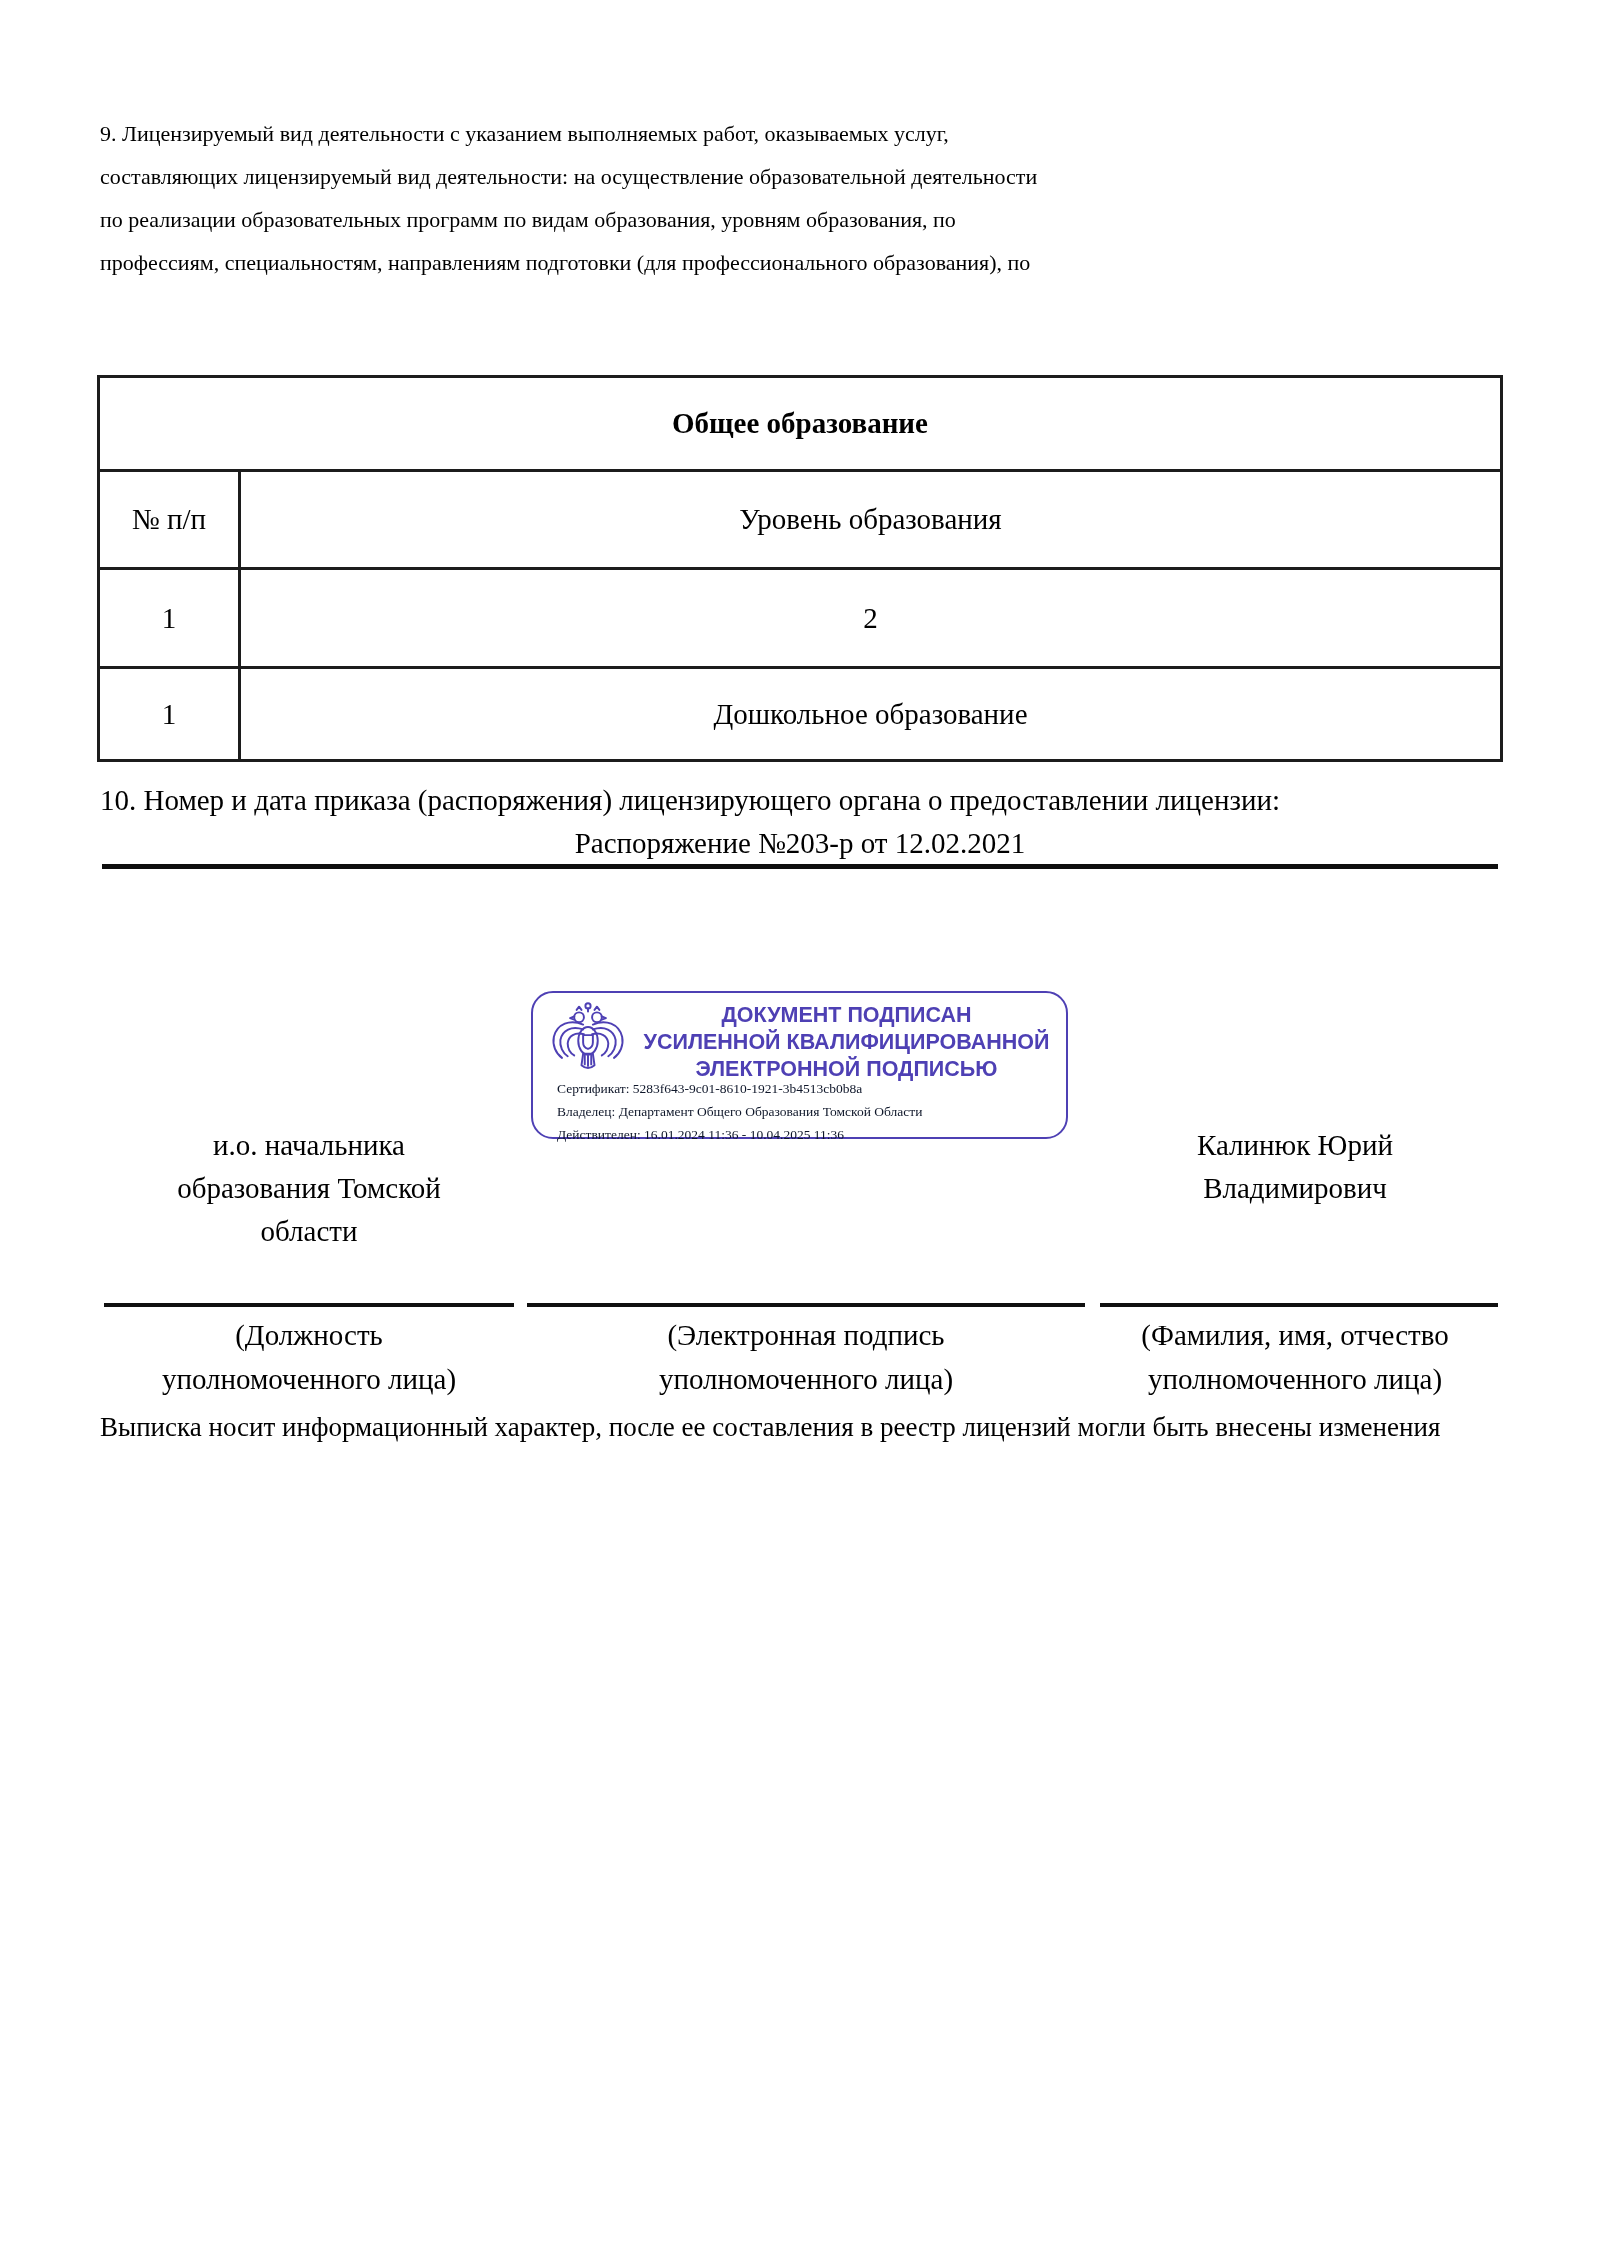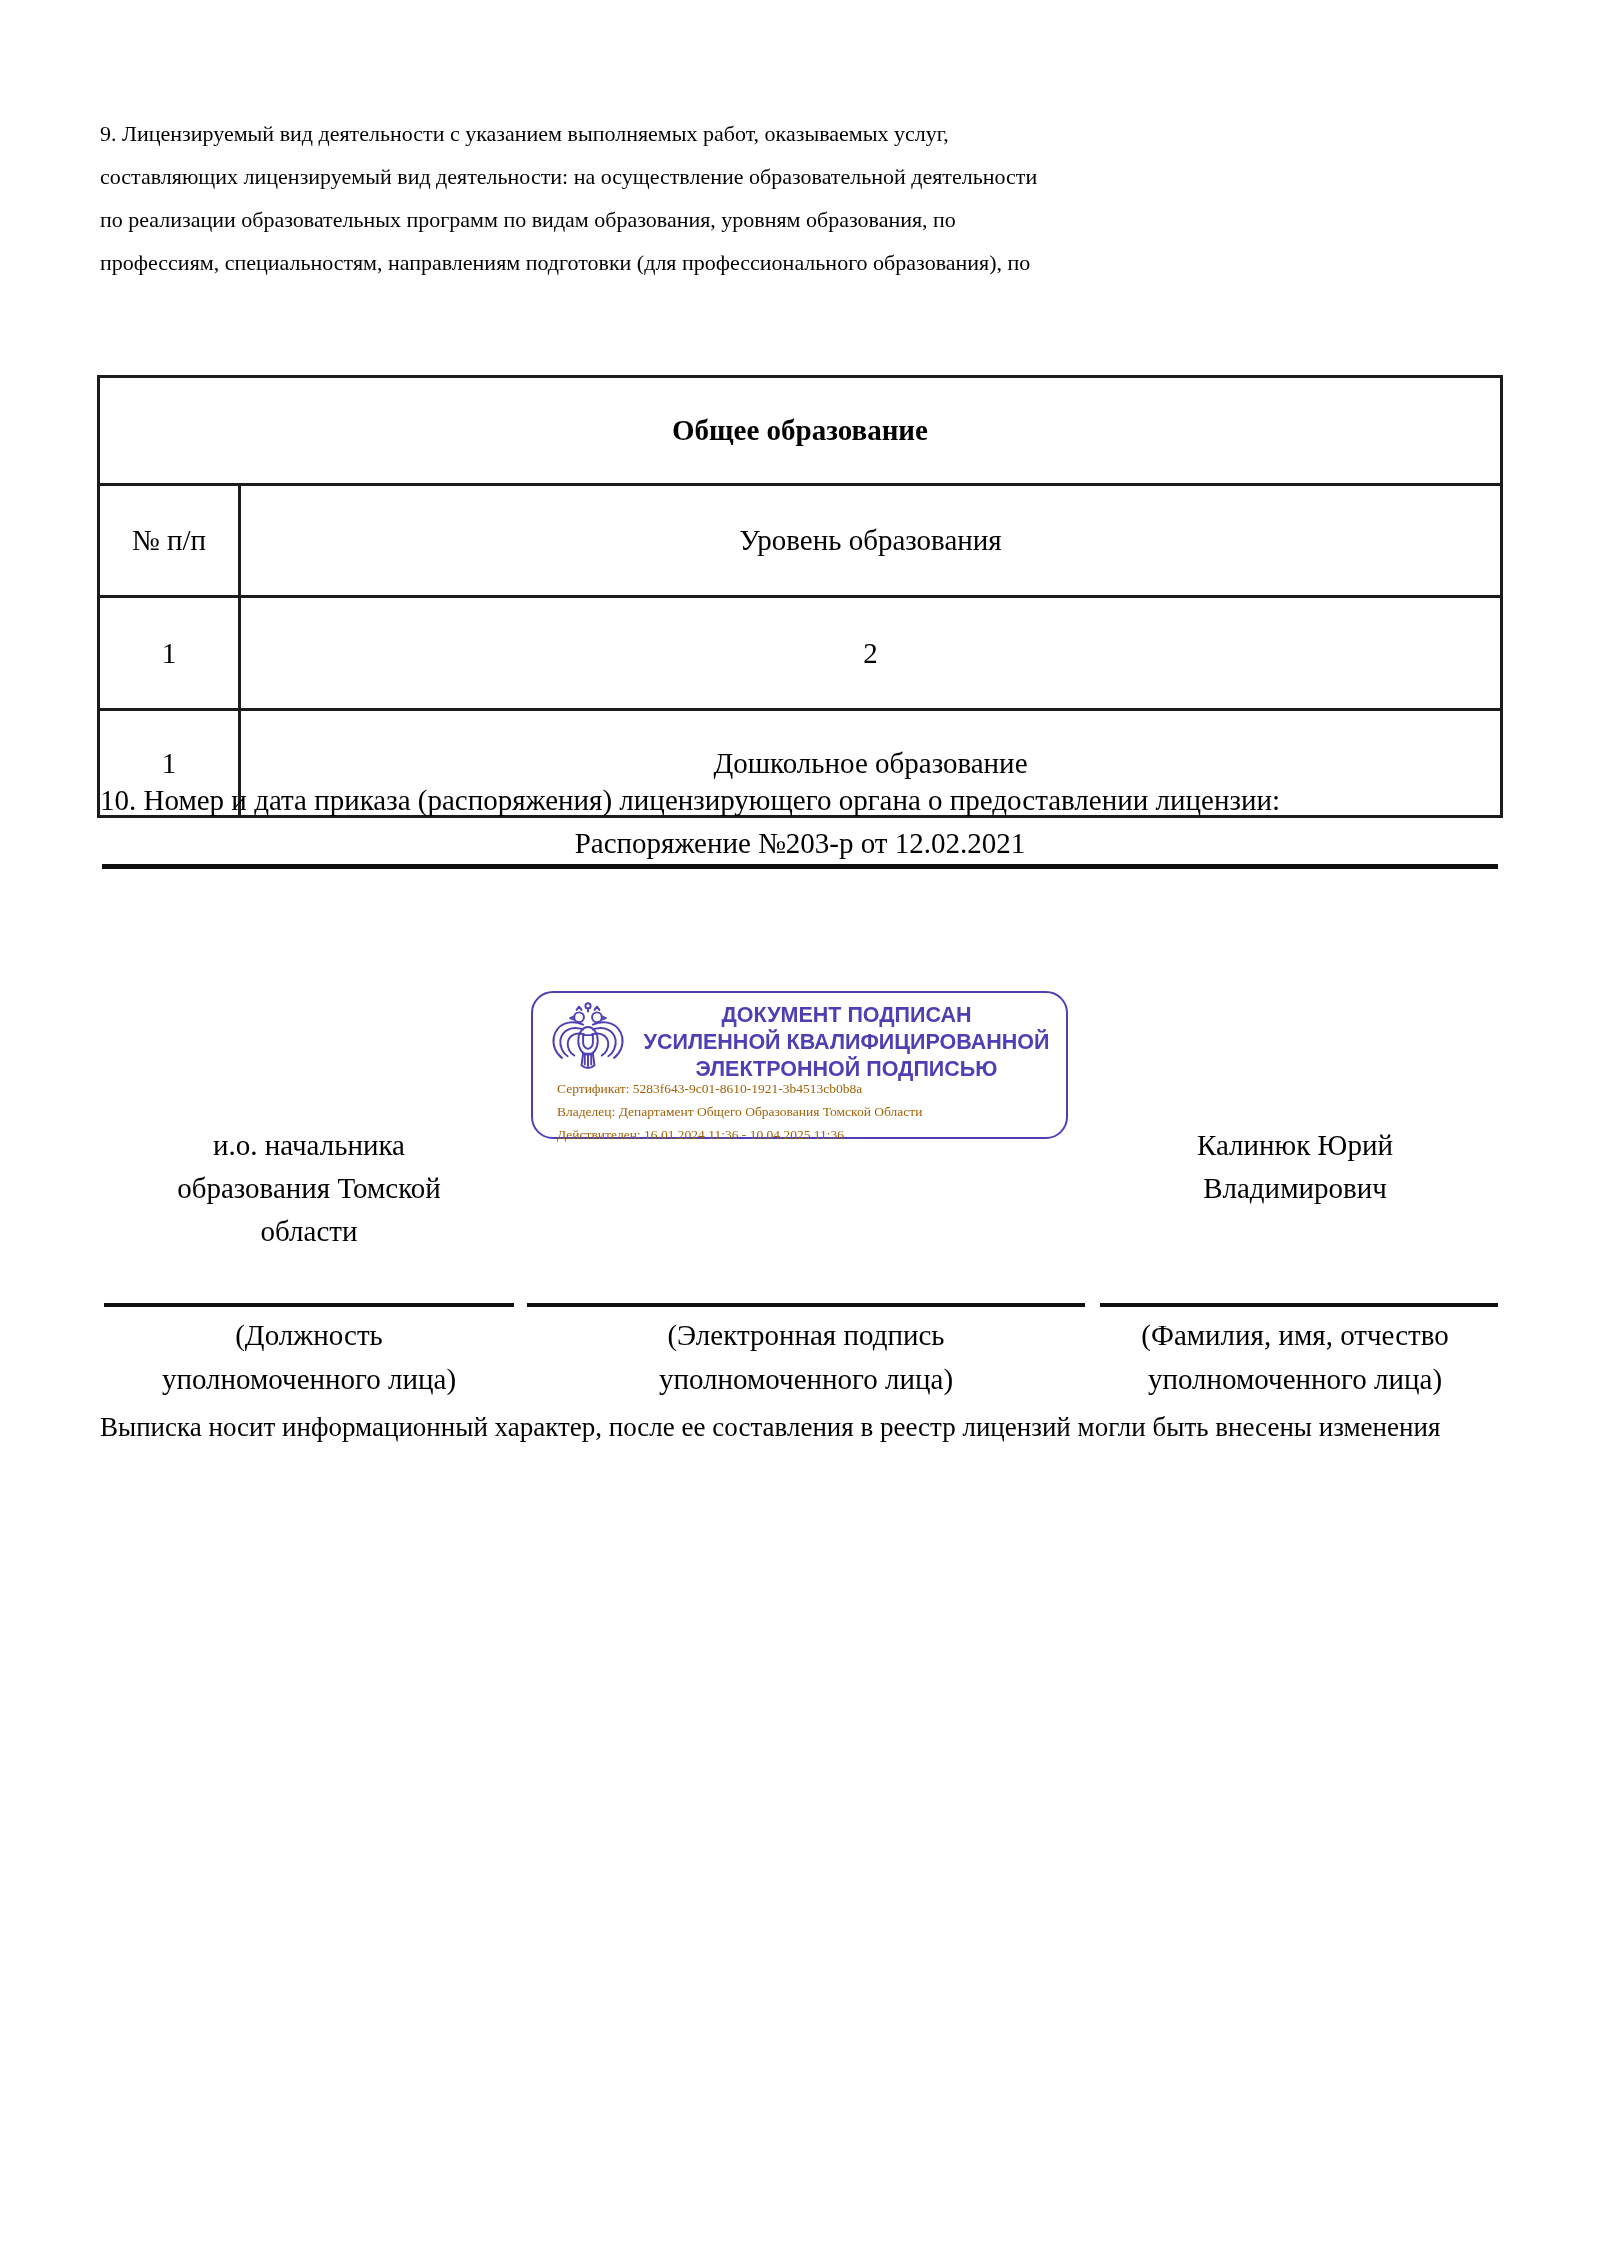--- a/index.html
+++ b/index.html
@@ -8,39 +8,39 @@
     font-family:"Liberation Serif","DejaVu Serif",serif;
     color:#000;
   }
   .page{position:relative;width:1600px;height:2263px;background:#fff;overflow:hidden;}
 
   
   .p9{position:absolute;left:100px;top:112px;width:1410px;font-size:22px;line-height:43px;}
 
   
   table.edu{position:absolute;left:97px;top:375px;width:1406px;border-collapse:collapse;table-layout:fixed;}
-  table.edu td{border:3px solid #1c1c1c;text-align:center;vertical-align:middle;font-size:29px;padding:15px;}
+  table.edu td{border:3px solid #1c1c1c;text-align:center;vertical-align:middle;font-size:29px;padding:8px;}
   table.edu .t-title{font-weight:bold;height:75px;}
   table.edu tr:nth-child(2) td{height:79px;}
   table.edu tr:nth-child(3) td{height:80px;}
   table.edu tr:nth-child(4) td{height:74px;}
   table.edu col.c1{width:141px;}
 
   
   .p10{position:absolute;left:100px;top:779px;width:1410px;font-size:29px;line-height:43px;}
   .order-line{position:absolute;left:100px;top:827px;width:1400px;text-align:center;font-size:29px;}
   .thick-rule{position:absolute;left:102px;top:864px;width:1396px;height:5px;background:#0e0e0e;}
 
   
   .stamp{position:absolute;left:531px;top:991px;width:537px;height:148px;border:2.5px solid #4e40b4;border-radius:22px;box-sizing:border-box;background:#fff;}
   .stamp-title{position:absolute;left:98px;right:4px;top:9px;text-align:center;
     font-family:"Liberation Sans","DejaVu Sans",sans-serif;font-weight:bold;
     font-size:21.5px;line-height:27px;color:#4e40b4;}
   .stamp-eagle{position:absolute;left:14px;top:8px;width:82px;height:78px;}
-  .stamp-meta{position:absolute;left:24px;top:84px;right:6px;color:#a16207;font-size:13.5px;line-height:23px;white-space:nowrap;}
+  .stamp-meta{position:absolute;left:24px;top:84px;right:6px;color:#0f172a;font-size:13.5px;line-height:23px;white-space:nowrap;}
 
   
   .sig-pos{position:absolute;left:104px;top:1124px;width:410px;text-align:center;font-size:29px;line-height:43px;}
   .sig-name{position:absolute;left:1092px;top:1124px;width:406px;text-align:center;font-size:29px;line-height:43px;}
   .uline{position:absolute;top:1303px;height:4px;background:#101010;}
   .uline.l1{left:104px;width:410px;}
   .uline.l2{left:527px;width:558px;}
   .uline.l3{left:1100px;width:398px;}
   .cap{position:absolute;top:1313px;text-align:center;font-size:29px;line-height:44px;}
   .cap.c1{left:104px;width:410px;}

